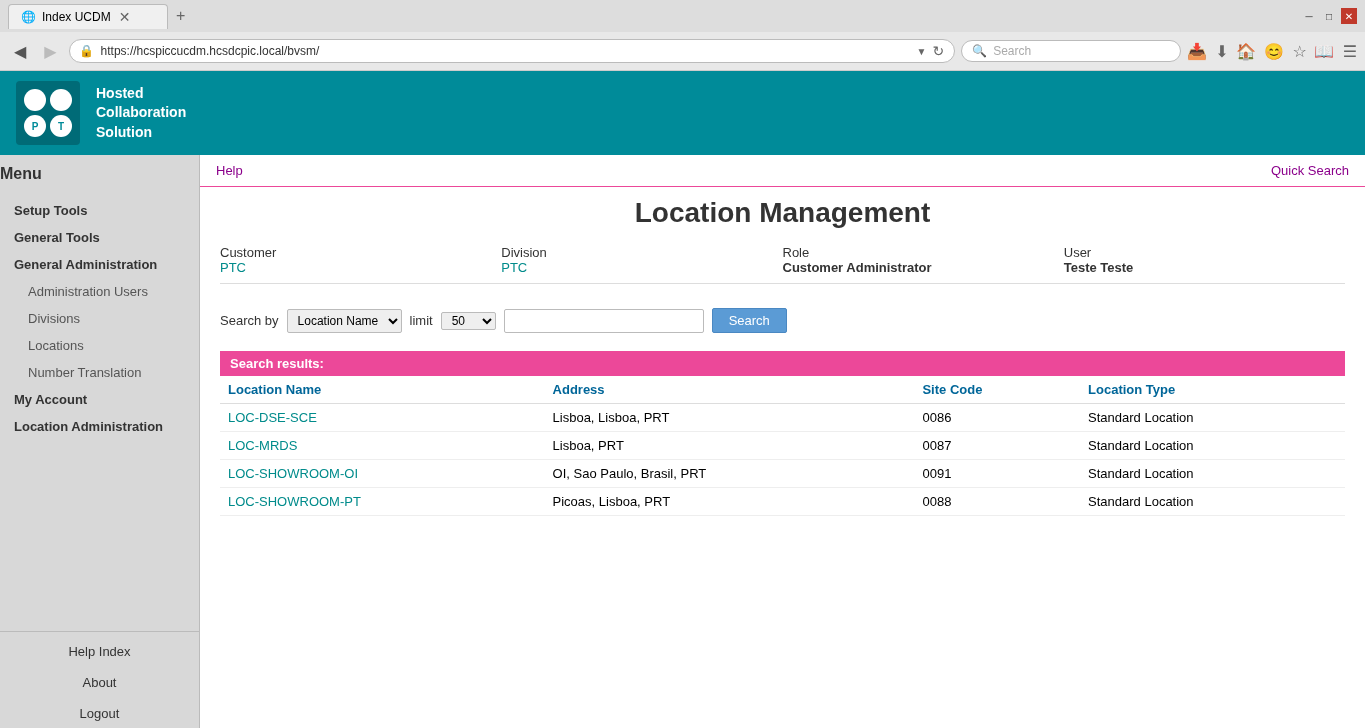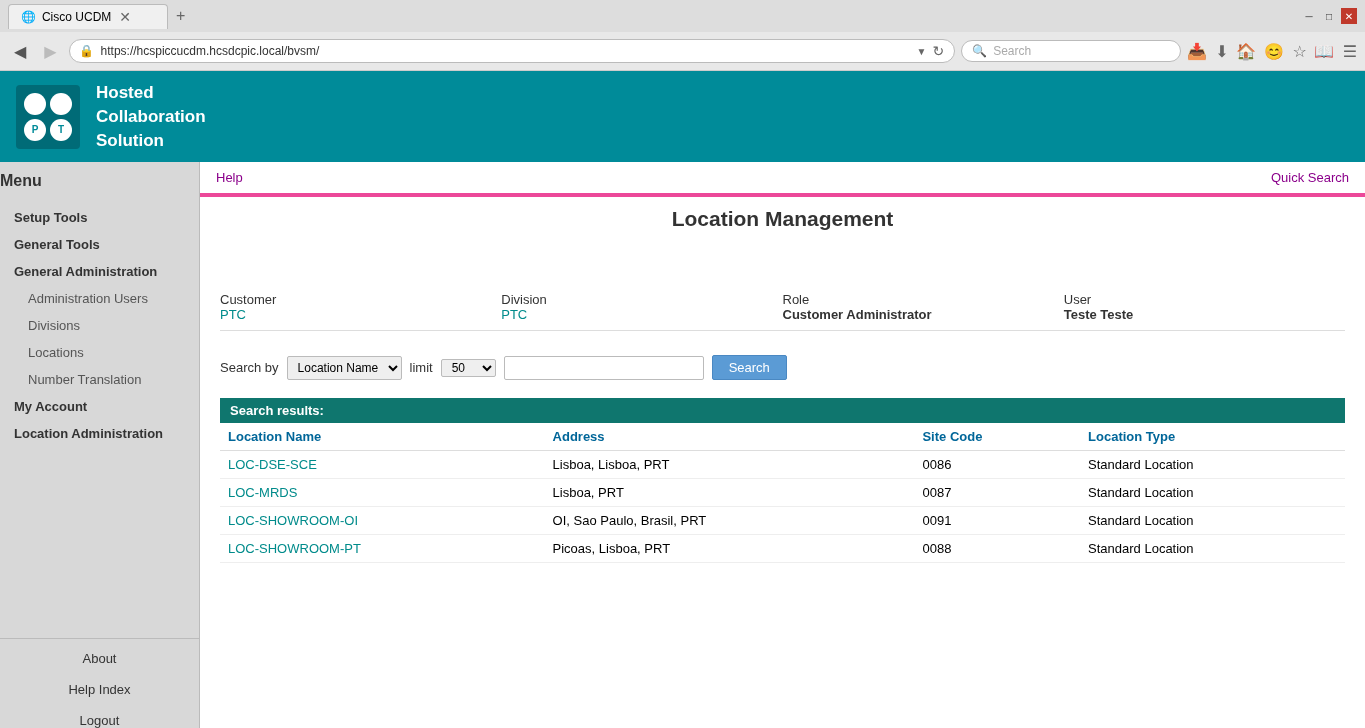--- a/index.html
+++ b/index.html
@@ -29,71 +29,71 @@
     .search-icon-chr { color: #666; margin-right: 6px; font-size: 12px; }
     .browser-icons { display: flex; gap: 8px; align-items: center; }
     .browser-icon { color: #666; font-size: 16px; cursor: pointer; }
 
     
     .app-header { background: #008b99; display: flex; align-items: center; padding: 10px 16px; min-height: 80px; }
     .app-logo { background: #006b77; width: 64px; height: 64px; display: flex; flex-wrap: wrap; align-items: center; justify-content: center; margin-right: 16px; border-radius: 4px; padding: 4px; }
     .logo-dots { display: grid; grid-template-columns: 1fr 1fr; gap: 4px; }
     .logo-dot { width: 20px; height: 20px; border-radius: 50%; background: white; display: flex; align-items: center; justify-content: center; font-size: 9px; font-weight: bold; color: #008b99; }
     .logo-dot.pt { background: white; }
-    .app-title { color: white; font-size: 17px; font-weight: bold; line-height: 1.4; }
+    .app-title { color: white; font-size: 14px; font-weight: bold; line-height: 1.4; }
 
     
     .main-layout { display: flex; min-height: calc(728px - 80px - 70px); background: white; }
     .sidebar-title { text-align: left; font-weight: bold; font-size: 16px; padding: 10px 0 14px; color: #333; }
     .sidebar-item { padding: 6px 14px; font-size: 13px; cursor: pointer; color: #333; }
     .sidebar-item.bold { font-weight: bold; }
     .sidebar-item.sub { padding-left: 28px; color: #555; }
     .sidebar-bottom-item { text-align: center; padding: 8px; cursor: pointer; font-size: 13px; color: #333; font-weight: normal; }
 
     
     .content { flex: 1; padding: 0; }
-    .content-topbar { display: flex; justify-content: space-between; align-items: center; padding: 8px 16px; border-bottom: 4px solid #ec4899; }
+    .content-topbar { display: flex; justify-content: space-between; align-items: center; padding: 8px 16px; border-bottom: 1px solid #ec4899; }
     .help-link { color: #8b008b; text-decoration: none; font-size: 13px; cursor: pointer; }
     .quick-search-link { color: #8b008b; text-decoration: none; font-size: 13px; cursor: pointer; }
 
     .content-body { padding: 10px 20px; }
-    .page-title { text-align: center; font-size: 21px; font-weight: bold; color: #333; margin-bottom: 16px; }
+    .page-title { text-align: center; font-size: 28px; font-weight: bold; color: #333; margin-bottom: 16px; }
 
     .info-grid { display: grid; grid-template-columns: 1fr 1fr 1fr 1fr; gap: 0; margin-bottom: 16px; padding-bottom: 8px; border-bottom: 1px solid #ddd; }
-    .info-label { font-size: 13px; color: #333; font-weight: normal; margin-top: 45px; }
+    .info-label { font-size: 13px; color: #333; font-weight: normal; }
     .info-value { font-size: 13px; color: #008b8b; font-weight: normal; }
     .info-value.dark { color: #333; font-weight: bold; }
 
     .search-bar { display: flex; align-items: center; gap: 8px; margin-bottom: 10px; padding: 8px 0; }
     .search-by-label { font-size: 13px; color: #333; }
     .search-by-select { border: 1px solid #bbb; padding: 3px 6px; font-size: 12px; border-radius: 2px; }
     .limit-label { font-size: 13px; color: #333; }
     .limit-select { border: 1px solid #bbb; padding: 0 6px; font-size: 12px; border-radius: 2px; }
     .search-input-field { border: 1px solid #bbb; padding: 4px 8px; font-size: 12px; width: 200px; border-radius: 2px; }
     .search-button { background: #5b9bd5; color: white; border: 1px solid #4a88c2; padding: 4px 16px; font-size: 13px; cursor: pointer; border-radius: 2px; }
 
-    .results-header { background: #0f766e; color: white; padding: 5px 10px; font-weight: bold; font-size: 13px; margin-bottom: 0; }
+    .results-header { background: #ec4899; color: white; padding: 5px 10px; font-weight: bold; font-size: 13px; margin-bottom: 0; }
     
     .results-table { width: 100%; border-collapse: collapse; }
     .results-table th { color: #006699; font-size: 13px; font-weight: bold; padding: 6px 8px; text-align: left; border-bottom: 1px solid #ddd; }
     .results-table td { padding: 6px 8px; font-size: 13px; border-bottom: 1px solid #eee; }
     .results-table td.link { color: #008b8b; cursor: pointer; text-decoration: none; }
 
     .sidebar-wrapper { display: flex; flex-direction: column; width: 200px; background: #d8d8d8; border-right: 1px solid #bbb; }
     .sidebar-nav { flex: 1; }
     .sidebar-footer { border-top: 1px solid #bbb; padding: 4px 0; }
   </style>
 </head>
 <body>
 
 <div class="browser-chrome">
   <div class="browser-titlebar">
     <div class="browser-tab">
       <span style="margin-right:6px; font-size:12px;">🌐</span>
-      <span>Cisco UCDM</span>
+      <span>Index UCDM</span>
       <span class="browser-tab-close">✕</span>
     </div>
     <button class="browser-new-tab">+</button>
     <div class="window-controls">
       <button class="win-btn win-min">─</button>
       <button class="win-btn win-max">□</button>
       <button class="win-btn win-close">✕</button>
     </div>
   </div>
   <div class="browser-toolbar">
@@ -146,22 +146,22 @@
       <div class="sidebar-item bold">General Tools</div>
       <div class="sidebar-item bold">General Administration</div>
       <div class="sidebar-item sub">Administration Users</div>
       <div class="sidebar-item sub">Divisions</div>
       <div class="sidebar-item sub">Locations</div>
       <div class="sidebar-item sub">Number Translation</div>
       <div class="sidebar-item bold">My Account</div>
       <div class="sidebar-item bold">Location Administration</div>
     </div>
     <div class="sidebar-footer">
+      <div class="sidebar-bottom-item">Help Index</div>
       <div class="sidebar-bottom-item">About</div>
-      <div class="sidebar-bottom-item">Help Index</div>
       <div class="sidebar-bottom-item">Logout</div>
     </div>
   </div>
 
   <div class="content">
     <div class="content-topbar">
       <a class="help-link">Help</a>
       <a class="quick-search-link">Quick Search</a>
     </div>
     <div class="content-body">

